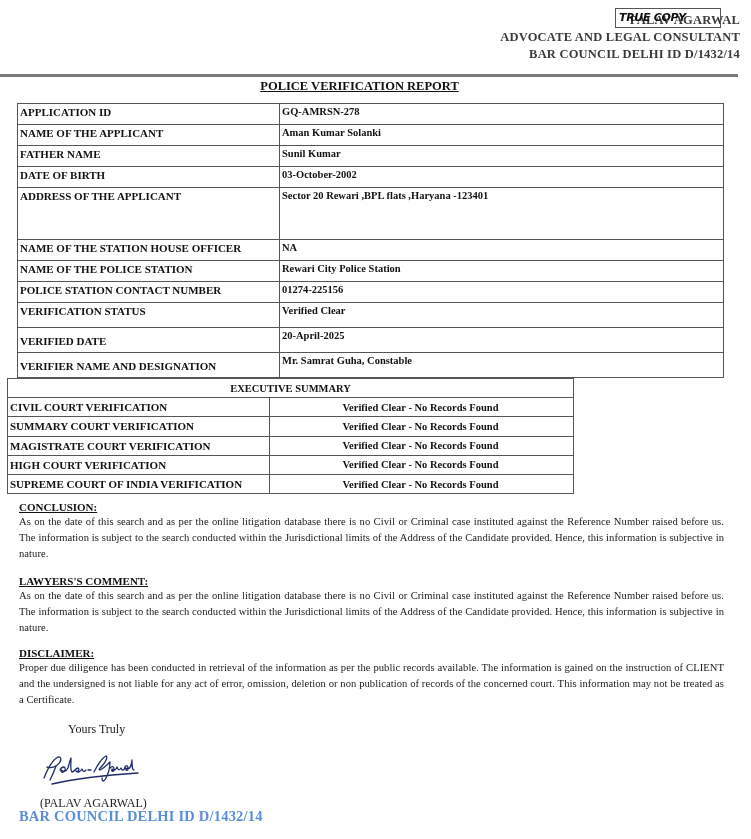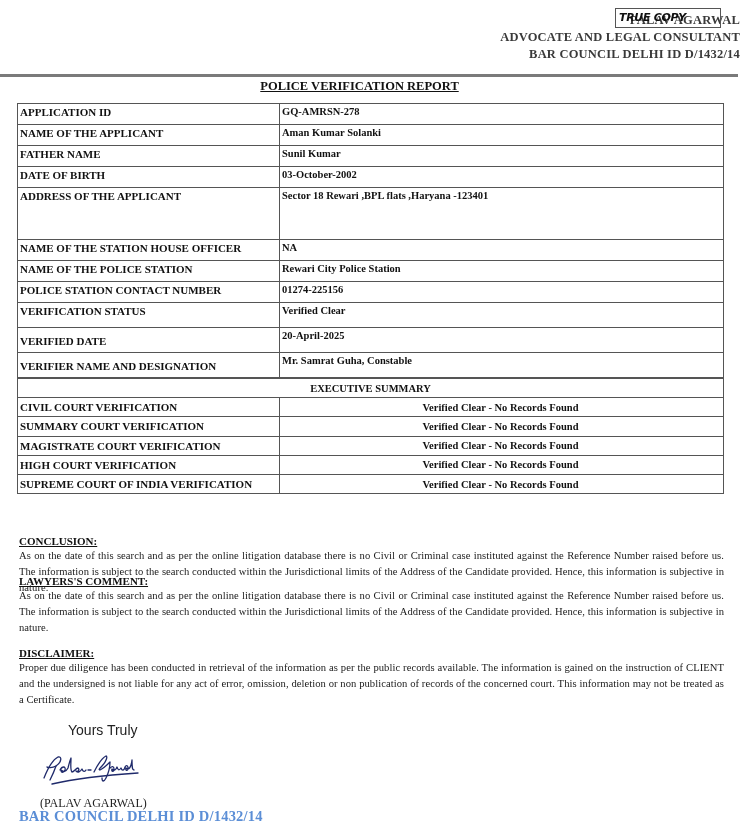--- a/index.html
+++ b/index.html
@@ -47,21 +47,21 @@
       vertical-align: top;
       padding: 2px 2px 0 2px;
       height: 21px;
     }
     .info-table td.lbl { width: 262px; }
     .info-table td.lbl-mid { vertical-align: middle; }
     .info-table tr.tall td { height: 52px; }
     .info-table tr.mid td { height: 25px; }
     .info-table .val { font-size: 10.5px; }
     .summary-table {
-      position: absolute; left: 17px; top: 378px; width: 707px; padding-left: 45px;
+      position: absolute; left: 7px; top: 378px; width: 567px; padding-left: 45px;
     }
     .summary-table td {
       border: 1.5px solid #555;
       height: 19.2px; padding: 0 2px;
       vertical-align: middle;
     }
     .summary-table td.lbl { width: 262px; }
     .summary-table td.head { text-align: center; font-size: 10.5px; }
     .summary-table td.res { text-align: center; font-size: 10.5px; padding-left: 0; }
     .section {
@@ -71,21 +71,21 @@
     .section .sec-title {
       font-weight: bold; font-size: 11px; text-decoration: underline; color: #111;
       line-height: 14px;
     }
     .section .sec-body {
       font-size: 10.6px; line-height: 16px; text-align: justify;
       letter-spacing: 0.05px;
     }
     .closing {
       position: absolute; left: 68px; top: 722px;
-      font-family: Liberation Sans, sans-serif; font-size: 14px; color: #222;
+      font-family: Liberation Serif, serif; font-size: 12px; color: #222;
     }
     .signature {
       position: absolute; left: 38px; top: 748px; width: 110px; height: 42px;
     }
     .signer {
       position: absolute; left: 40px; top: 796px;
       font-family: "Liberation Serif", serif; font-size: 12px; color: #222;
     }
     .bar-id {
       position: absolute; left: 19px; top: 808px;
@@ -121,21 +121,21 @@
   <tr>
     <td class="lbl">FATHER NAME</td>
     <td class="val">Sunil Kumar</td>
   </tr>
   <tr>
     <td class="lbl">DATE OF BIRTH</td>
     <td class="val">03-October-2002</td>
   </tr>
   <tr class="tall">
     <td class="lbl">ADDRESS OF THE APPLICANT</td>
-    <td class="val">Sector 18 Rewari ,BPL flats ,Haryana -123401</td>
+    <td class="val">Sector 20 Rewari ,BPL flats ,Haryana -123401</td>
   </tr>
   <tr>
     <td class="lbl">NAME OF THE STATION HOUSE OFFICER</td>
     <td class="val">NA</td>
   </tr>
   <tr>
     <td class="lbl">NAME OF THE POLICE STATION</td>
     <td class="val">Rewari City Police Station</td>
   </tr>
   <tr>
@@ -178,21 +178,21 @@
     <td class="lbl">HIGH COURT VERIFICATION</td>
     <td class="res">Verified Clear - No Records Found</td>
   </tr>
   <tr>
     <td class="lbl">SUPREME COURT OF INDIA VERIFICATION</td>
     <td class="res">Verified Clear - No Records Found</td>
   </tr>
 </tbody>
   </table>
 
-<div class="section" style="top:500px;margin-top:34px;">
+<div class="section" style="top:500px;">
   <div class="sec-title">CONCLUSION:</div>
   <div class="sec-body">As on the date of this search and as per the online litigation database there is no Civil or Criminal case instituted against the Reference Number raised before us. The information is subject to the search conducted within the Jurisdictional limits of the Address of the Candidate provided. Hence, this information is subjective in nature.</div>
 </div>
 
 <div class="section" style="top:574px;">
   <div class="sec-title">LAWYERS'S COMMENT:</div>
   <div class="sec-body">As on the date of this search and as per the online litigation database there is no Civil or Criminal case instituted against the Reference Number raised before us. The information is subject to the search conducted within the Jurisdictional limits of the Address of the Candidate provided. Hence, this information is subjective in nature.</div>
 </div>
 
 <div class="section" style="top:646px;">

